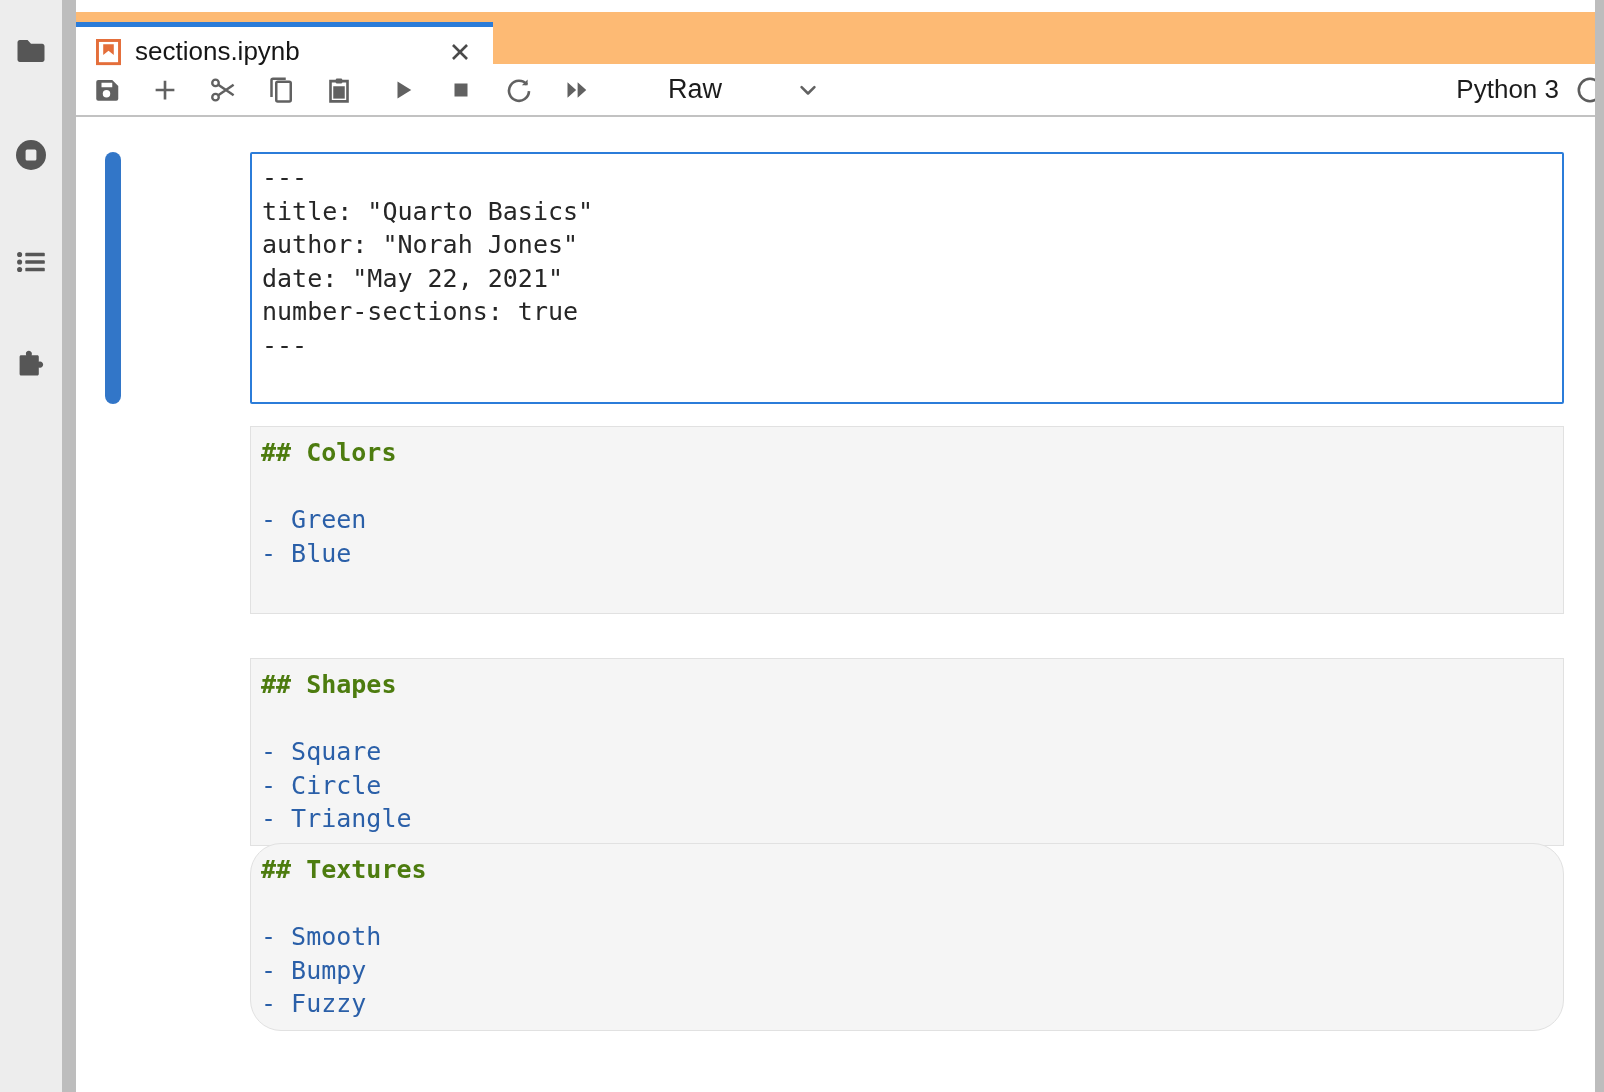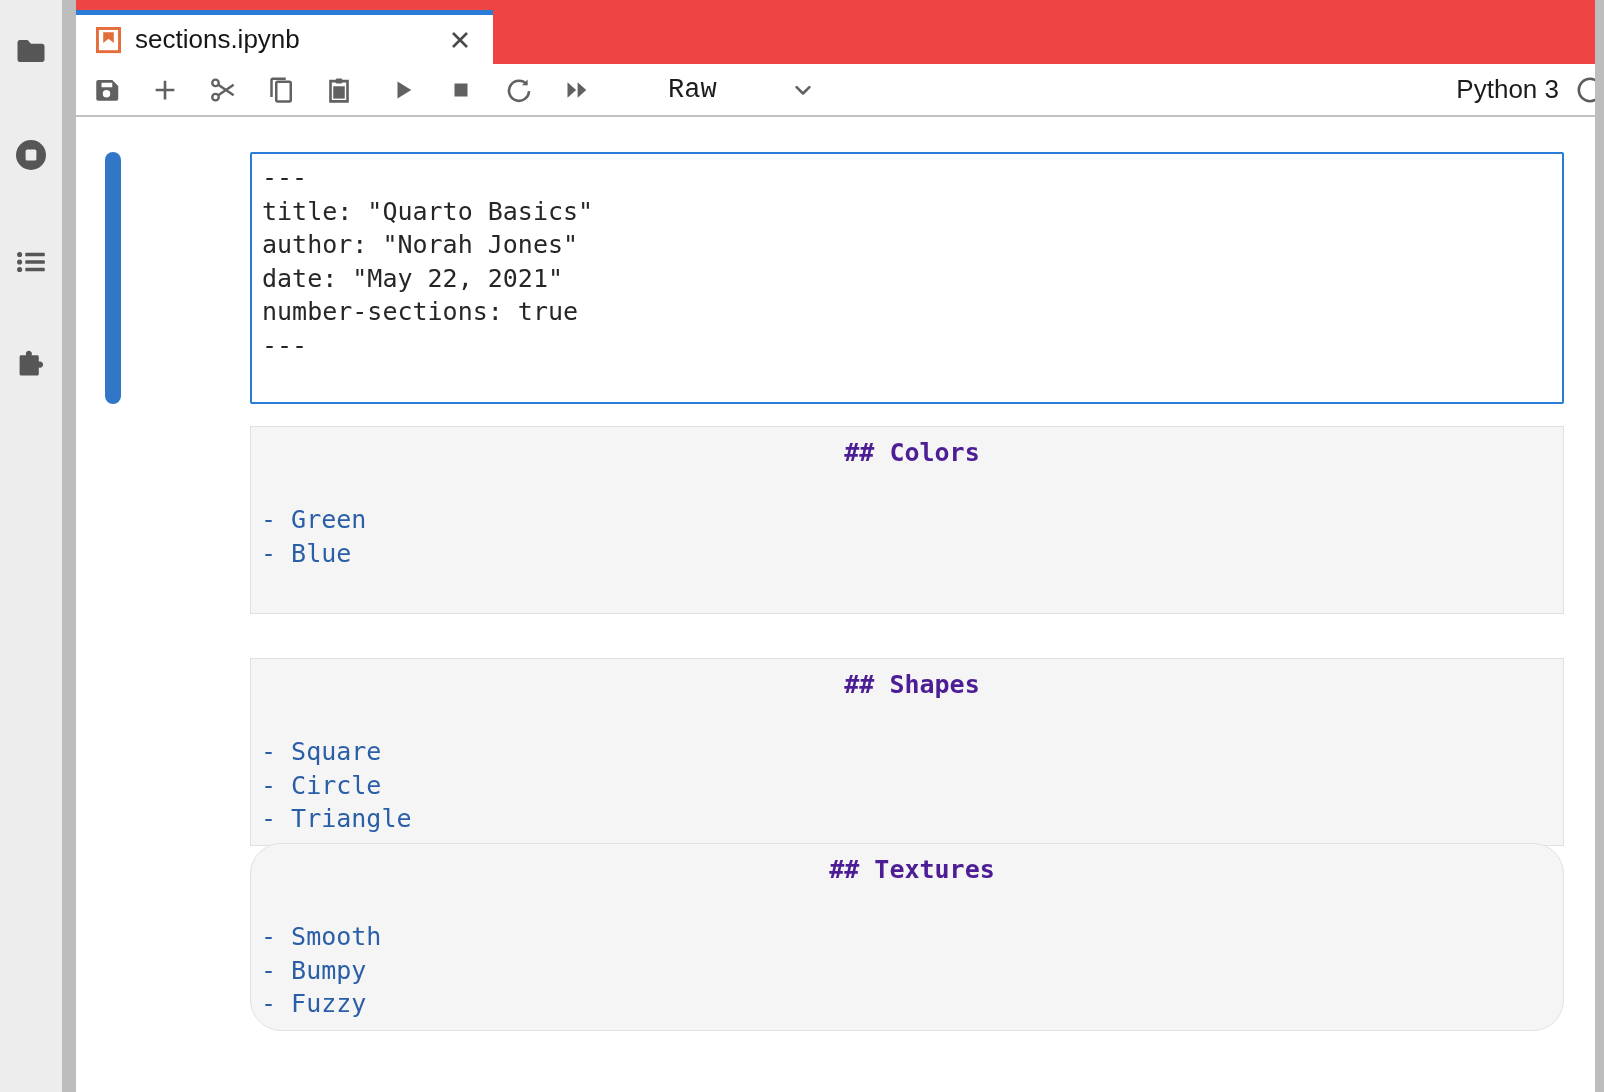--- a/index.html
+++ b/index.html
@@ -11,41 +11,41 @@
 
   
   #sidebar { position:absolute; left:0; top:0; width:62px; height:1092px; background:#ededed; z-index:5; }
   .side-icon { position:absolute; left:13px; width:36px; height:36px; cursor:pointer; }
   #divider { position:absolute; left:62px; top:0; width:14px; height:1092px; background:#bdbdbd; z-index:5; }
 
   
   #main { position:absolute; left:76px; top:0; width:1528px; height:1092px; }
 
   
-  #tabbar { position:absolute; left:0; top:0; width:100%; height:66px; background:#ef4444; }
+  #tabbar { position:absolute; left:0; top:12px; width:100%; height:66px; background:#fdba74; }
   #tab {
     position:absolute; left:0; top:10px; width:417px; height:54px;
     background:#ffffff; border-top:5px solid #2b7cd9;
     display:flex; align-items:center; padding:0 20px 0 19px; z-index:2; cursor:pointer;
   }
   .tab-title { font-size:26px; color:#161616; margin-left:13px; white-space:nowrap; }
   .tab-close { margin-left:auto; width:26px; height:26px; cursor:pointer; }
 
   
   #toolbar {
     position:absolute; left:0; top:64px; width:100%; height:53px; background:#ffffff;
     border-bottom:2px solid #c2c2c2; display:flex; align-items:center; padding-left:16px;
   }
   .tb-btn { width:30px; height:30px; margin-right:28px; flex:0 0 auto; cursor:pointer; }
   .tb-btn svg { width:30px; height:30px; display:block; }
   #btn-run { margin-left:6px; }
   #celltype {
     display:flex; align-items:center; margin-left:48px; cursor:pointer;
   }
-  #celltype-value { font-size:27px; color:#1c1c1c;font-family:Liberation Mono, monospace; }
+  #celltype-value { font-size:27px; color:#1c1c1c; }
   #celltype-chevron { width:28px; height:28px; margin-left:72px; }
   #kernel { margin-left:auto; display:flex; align-items:center; }
   #kernel-name { font-size:26px; color:#1c1c1c; cursor:pointer; }
   #kernel-status { width:28px; height:28px; margin-left:17px; }
 
   
   #right-gutter { position:absolute; right:0; top:0; width:9px; height:1092px; background:#bdbdbd; z-index:6; }
 
   
   #content { position:absolute; left:0; top:117px; width:1519px; height:975px; background:#fff; }
@@ -65,21 +65,21 @@
   #raw-cell .cell-line { color:#262626; }
 
   .md-cell {
     position:absolute; left:174px; width:1314px; height:188px;
     background:#f5f5f5; border:1px solid #e1e1e1;
     padding:9px 0 0 10px; cursor:text;
   }
   #md-cell-colors  { top:309px; }
   #md-cell-shapes  { top:517px;margin-top:24px; }
   #md-cell-textures{ top:726px;border-radius:31px; }
-  .md-header { font-family:"DejaVu Sans Mono", monospace; font-size:25px; line-height:33.5px; font-weight:bold; color:#4c1d95; white-space:pre;text-align:center; }
+  .md-header { font-family:"DejaVu Sans Mono", monospace; font-size:25px; line-height:33.5px; font-weight:bold; color:#4d7c0f; white-space:pre; }
   .md-item   { color:#2a5fa8; }
   .blank-line { height:33.5px; }
 
   .ic { display:block; }
 </style>
 </head>
 <body>
 
 <div id="sidebar">
 

